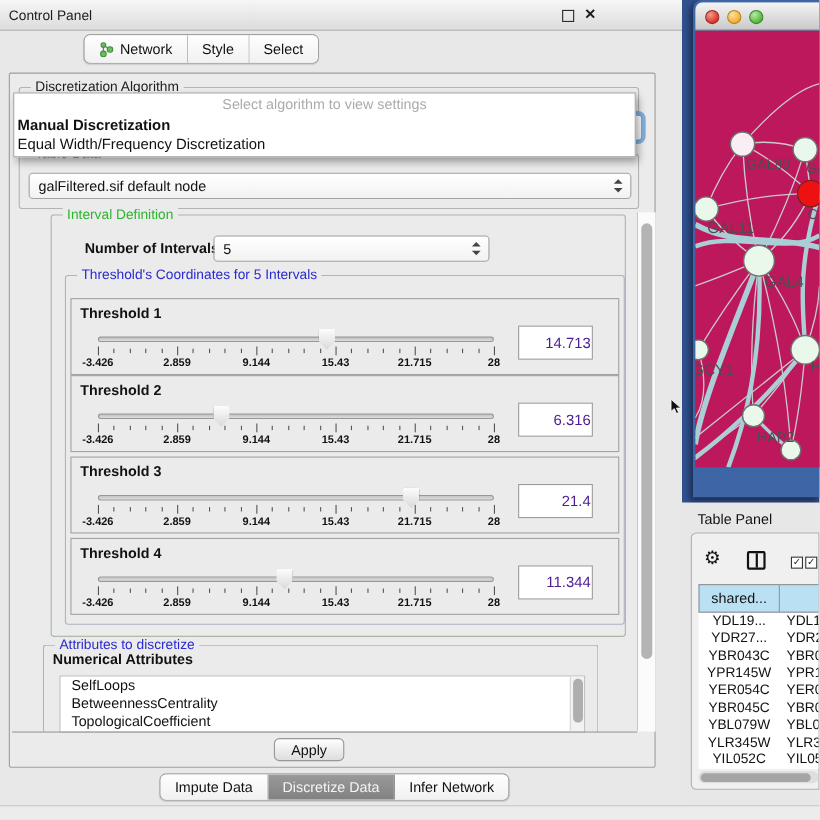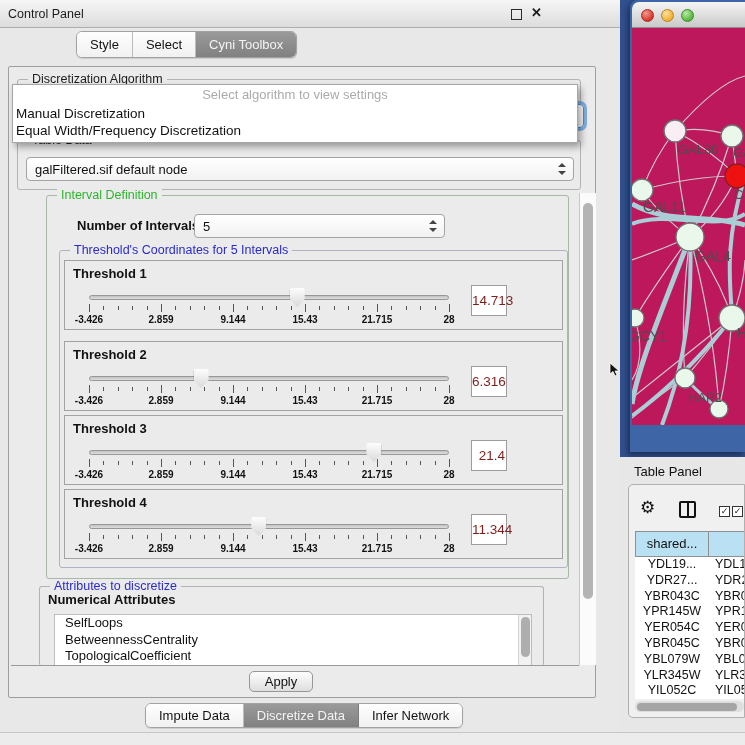--- a/index.html
+++ b/index.html
@@ -40,41 +40,41 @@
   .updown { position:absolute; right:7px; top:50%; transform:translateY(-50%); width:8px; height:12px; }
   .updown:before, .updown:after { content:""; position:absolute; left:0; border-left:4px solid transparent; border-right:4px solid transparent; }
   .updown:before { top:0; border-bottom:4.5px solid #444; }
   .updown:after  { bottom:0; border-top:4.5px solid #444; }
 
   
   .popup { position:absolute; left:12px; top:84px; width:566px; height:59px; background:#ffffff;
     border:1px solid #a6a6a6; box-shadow:3px 4px 7px rgba(0,0,0,.35); z-index:50; }
   .popup-placeholder { height:20px; line-height:20px; text-align:center; color:#ababab; font-size:13px; }
   .popup-item { height:17px; line-height:17px; padding-left:3px; font-size:13.5px; color:#111; white-space:nowrap; }
-  .popup-item.bold { font-weight:normal; }
+  .popup-item.bold { font-weight:bold; }
 
   
   .noi-label { position:absolute; left:30px; top:22px; font-size:13px; font-weight:bold; color:#111; }
   .thr-row { position:absolute; left:4px; width:499px; height:70px; border:1px solid #a2a2a2; background:#ebebeb; }
   .thr-title { position:absolute; left:8px; top:5px; font-size:13px; font-weight:bold; color:#111; }
   .slider-wrap { position:absolute; left:24px; top:26px; width:360px; height:42px; }
   .track { position:absolute; left:0; right:0; top:8px; height:5px; border:1px solid #979797; border-radius:3px;
     background:linear-gradient(#c2c2c2,#dedede); }
   .thumb { position:absolute; top:1px; width:15px; height:19px;
     background:linear-gradient(#fdfdfd,#d9d9d9);
     clip-path:polygon(8% 0, 92% 0, 100% 12%, 100% 58%, 50% 100%, 0 58%, 0 12%);
     filter:drop-shadow(0 0 1px rgba(0,0,0,.65)); }
   .ticks { position:absolute; left:0; right:0; top:17px; height:9px; }
   .ticks i { position:absolute; width:1px; background:#555; }
   .ticks i.minor { top:2px; height:4px; }
   .ticks i.major { top:0; height:8px; }
   .scale { position:absolute; left:0; right:0; top:27px; height:12px; }
   .scale b { position:absolute; transform:translateX(-50%); font-size:10px; color:#111; white-space:nowrap; }
-  .value-box { position:absolute; left:406px; top:24px; width:36px; height:31px; line-height:29px;
-    background:#fff; border:1px solid #9c9c9c; text-align:right; padding-right:1px; font-size:13.5px; color:#7f1d1d; }
+  .value-box { position:absolute; left:406px; top:24px; width:68px; height:31px; line-height:29px;
+    background:#fff; border:1px solid #9c9c9c; text-align:right; padding-right:1px; font-size:13.5px; color:#4c1d95; }
 
   
   .attr-sub { position:absolute; left:8px; top:5px; font-size:13px; font-weight:bold; color:#111; }
   .listbox { position:absolute; left:14px; top:27px; width:478px; height:52px; background:#fff;
     border:1px solid #bdbdbd; overflow:hidden; }
   .attr-item { height:16.5px; line-height:16.5px; padding-left:10px; font-size:13px; color:#111; white-space:nowrap; }
   .list-scroll { position:absolute; right:0; top:0; width:13px; height:100%; background:#f2f2f2; border-left:1px solid #d5d5d5; }
   .list-scroll .th { position:absolute; left:2px; top:2px; width:9px; height:40px; background:#aeaeae; border-radius:5px; }
 
   .viewport-edge { position:absolute; left:2px; top:598px; width:568px; height:1px; background:#9a9a9a; }
@@ -126,27 +126,34 @@
 <div class="control-panel">
 
   <div class="cp-titlebar">
     <span class="cp-title">Control Panel</span>
   </div>
   <span class="float-icon"></span>
   <span class="close-icon">✕</span>
 
   <div class="seg" style="left:76px; top:31px;">
     <div class="seg-item">
+      <svg class="net-icon" viewBox="0 0 14 14">
+        <line x1="4" y1="3" x2="4" y2="11" stroke="#777" stroke-width="1.2"></line>
+        <line x1="4" y1="3" x2="10" y2="7" stroke="#777" stroke-width="1.2"></line>
+        <circle cx="4" cy="3" r="2.1" fill="#6abf5e" stroke="#3f8f3f"></circle>
+        <circle cx="4" cy="11" r="2.5" fill="#6abf5e" stroke="#3f8f3f"></circle>
+        <circle cx="10" cy="7" r="2.5" fill="#6abf5e" stroke="#3f8f3f"></circle>
+      </svg>
+      <span>Network</span>
+    </div>
+    <div class="seg-item">
       <span>Style</span>
     </div>
     <div class="seg-item">
       <span>Select</span>
-    </div>
-    <div class="seg-item selected">
-      <span>Cyni Toolbox</span>
     </div>
   </div>
 
   <div class="outer">
 
     <div class="groupbox" style="left:8px; top:12px; width:564px; height:52px;">
       <span class="group-title t-black">Discretization Algorithm</span>
       <div class="combo focused" style="left:8px; top:24px; width:558px; height:24px;">
         <span class="updown"></span>
       </div>
@@ -164,21 +171,21 @@
       <span class="group-title t-green">Interval Definition</span>
       <span class="noi-label">Number of Intervals</span>
       <div class="combo" style="left:147px; top:18px; width:251px; height:24px;">
         <span>5</span>
         <span class="updown"></span>
       </div>
 
       <div class="groupbox" style="left:12px; top:54px; width:509px; height:318px; border-color:#aeb2c2;">
         <span class="group-title t-blue">Threshold's Coordinates for 5 Intervals</span>
 
-        <div class="thr-row" style="top:9px;">
+        <div class="thr-row" style="top:20px;">
           <span class="thr-title">Threshold 1</span>
           <div class="slider-wrap">
             <div class="track"></div>
             <div class="thumb" style="left: calc(57.7% - 7px);"></div>
             <div class="ticks">
                 <i class="major" style="left: 0%;"></i>
                 <i class="minor" style="left: 4%;"></i>
                 <i class="minor" style="left: 8%;"></i>
                 <i class="minor" style="left: 12%;"></i>
                 <i class="minor" style="left: 16%;"></i>

